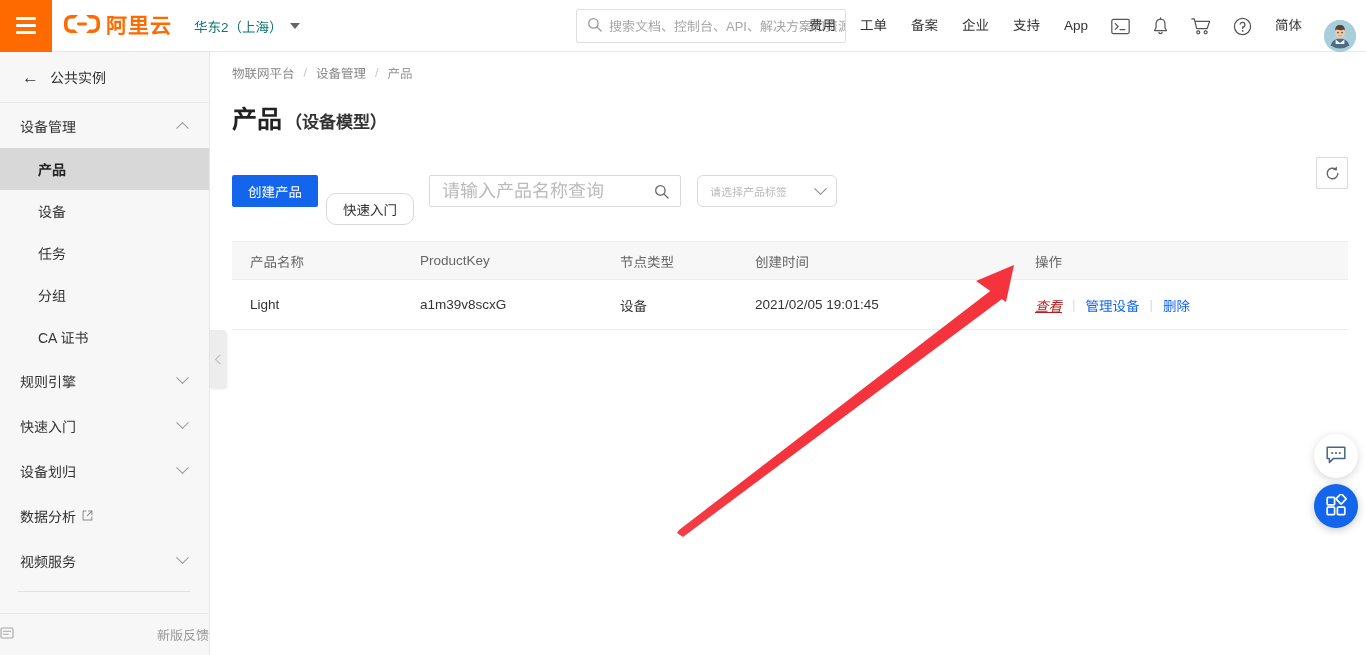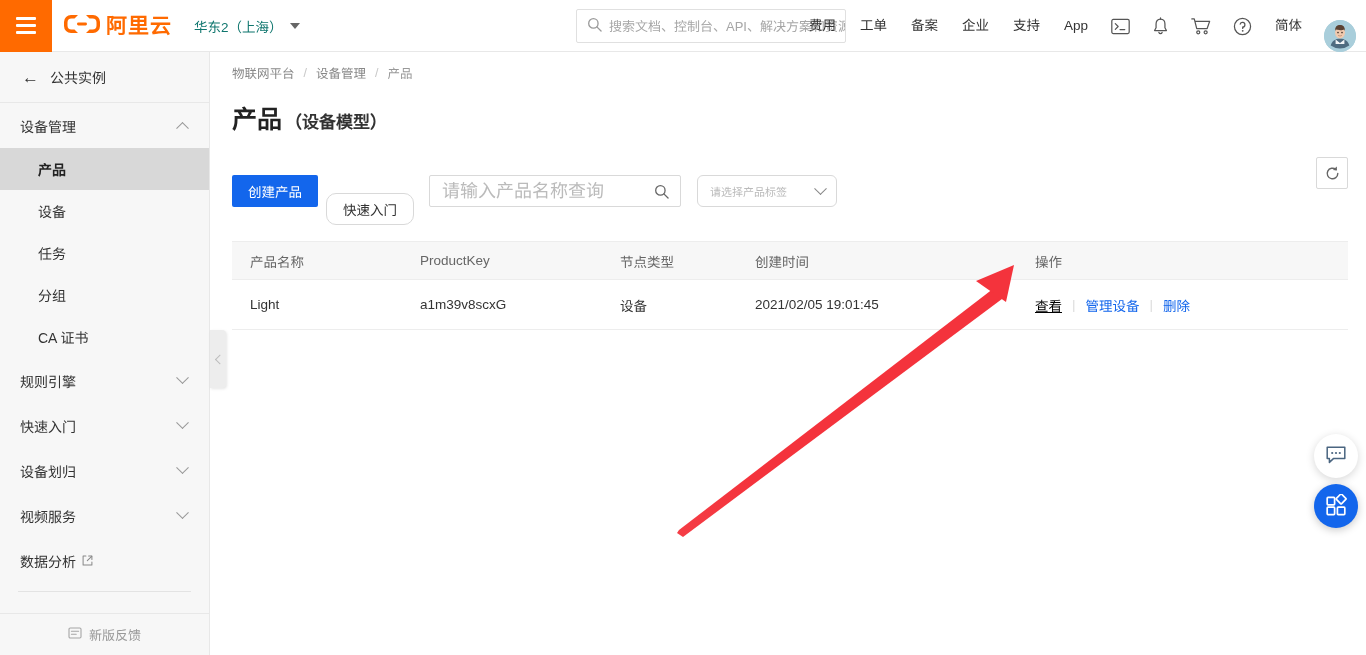--- a/index.html
+++ b/index.html
@@ -130,21 +130,21 @@
   .side-divider {
     height: 1px; background: #e3e3e3;
     margin: 8px 18px 8px 18px;
   }
   .ext-ic { margin-left: 6px; display: inline-flex; }
 
   .side-footer {
     position: absolute; bottom: 0; left: 0;
     width: 209px; height: 42px;
     border-top: 1px solid #e8e8e8;
-    display: flex; align-items: center; justify-content: center;
+    display: flex; align-items: center; justify-content: space-between;
     gap: 7px; font-size: 13px; color: #999999; cursor: pointer;
     background: #f7f7f7;
   }
 
   
   .collapse-handle {
     position: absolute; left: 210px; top: 330px;
     width: 16px; height: 58px;
     background: #ededed;
     border-top-right-radius: 4px; border-bottom-right-radius: 4px;
@@ -258,21 +258,21 @@
   .col-key  { width: 200px; }
   .col-node { width: 135px; }
   .col-time { width: 280px; }
   .col-ops  { width: auto; }
 
   .ops { display: flex; align-items: center; gap: 10px; }
   .op-link {
     color: #1366ec; cursor: pointer; font-size: 13.5px;
     text-decoration: none;
   }
-  .op-link.viewed { color: #000000; text-decoration: underline; }
+  .op-link.viewed { color: #b91c1c; text-decoration: underline; font-style: italic; }
   .op-sep { color: #dcdcdc; }
 
   
   .float-chat {
     position: absolute; right: 8px; top: 434px;
     width: 44px; height: 44px; border-radius: 50%;
     background: #ffffff;
     box-shadow: 0 2px 9px rgba(0,0,0,0.16);
     display: flex; align-items: center; justify-content: center;
     cursor: pointer; z-index: 50;
@@ -422,35 +422,35 @@
   <div class="side-group-head">
     <span>快速入门</span>
     <span class="chev down"></span>
   </div>
   <div class="side-group-head">
     <span>设备划归</span>
     <span class="chev down"></span>
   </div>
 
   <div class="side-group-head">
-    <span>视频服务</span>
-    <span class="chev down"></span>
-  </div>
-
-  <div class="side-group-head">
     <span style="display:flex;align-items:center;">
       <span>数据分析</span>
       <span class="ext-ic">
         <svg width="11" height="11" viewBox="0 0 12 12">
           <path d="M4.3 1.2 L1.2 1.2 L1.2 10.8 L10.8 10.8 L10.8 7.6" fill="none" stroke="#888" stroke-width="1.1" stroke-linecap="round" stroke-linejoin="round"></path>
           <polyline points="7.2,1.2 10.8,1.2 10.8,4.8" fill="none" stroke="#888" stroke-width="1.1" stroke-linecap="round" stroke-linejoin="round"></polyline>
           <line x1="10.6" y1="1.4" x2="5.8" y2="6.2" stroke="#888" stroke-width="1.1" stroke-linecap="round"></line>
         </svg>
       </span>
     </span>
+  </div>
+
+  <div class="side-group-head">
+    <span>视频服务</span>
+    <span class="chev down"></span>
   </div>
 
   <div class="side-divider"></div>
 
   <div class="side-group-head">
     <span>文档与工具</span>
   </div>
 
   <div class="side-footer">
     <span>

